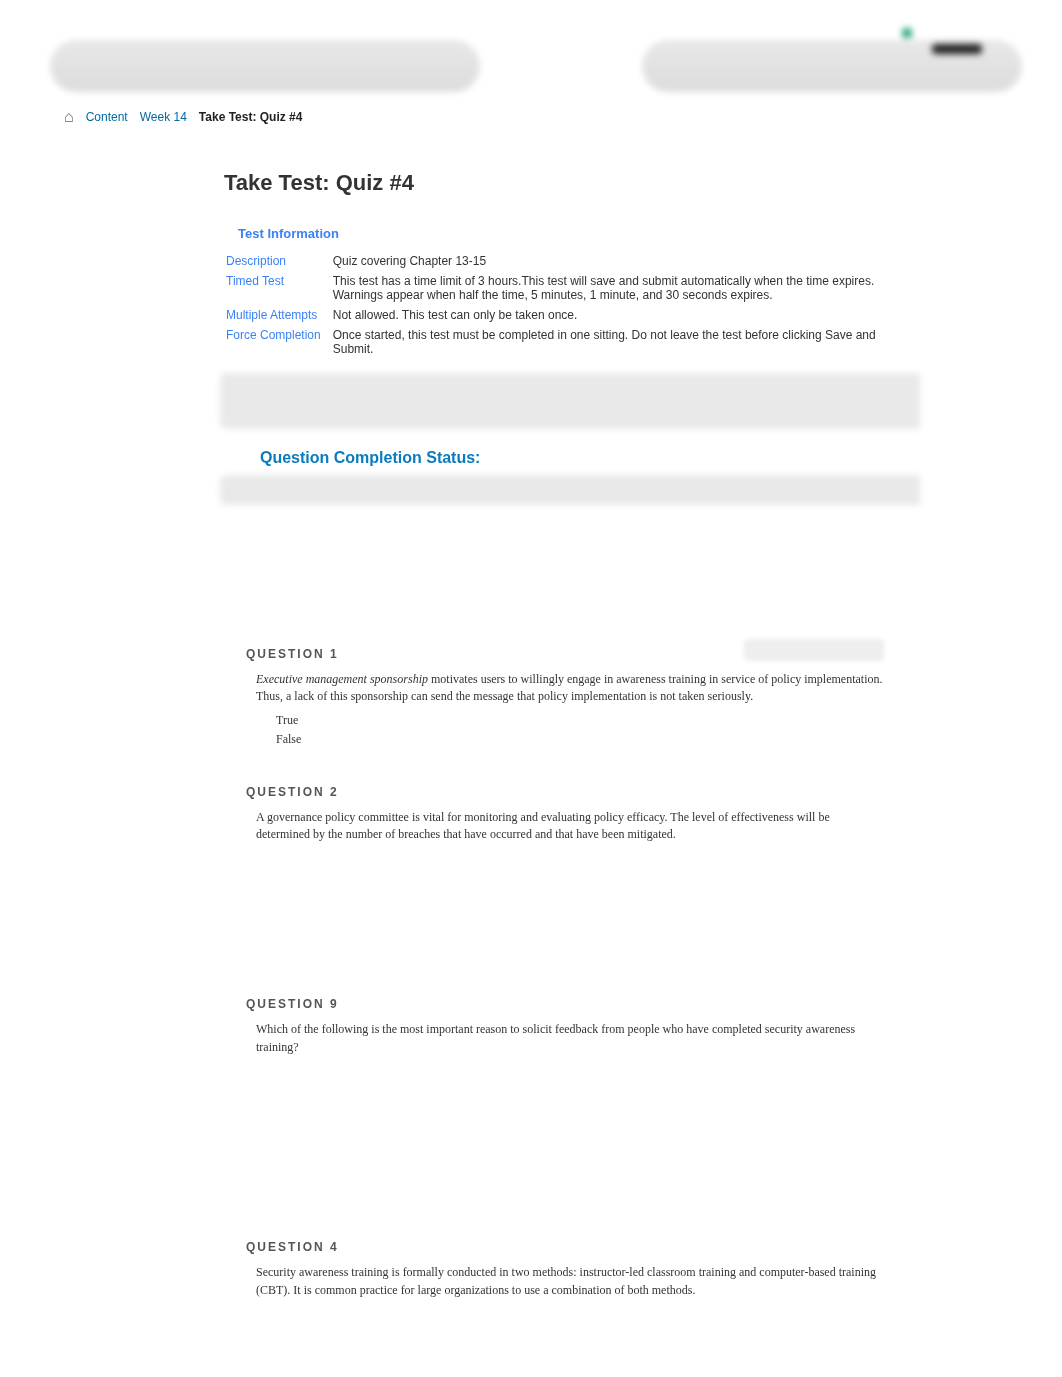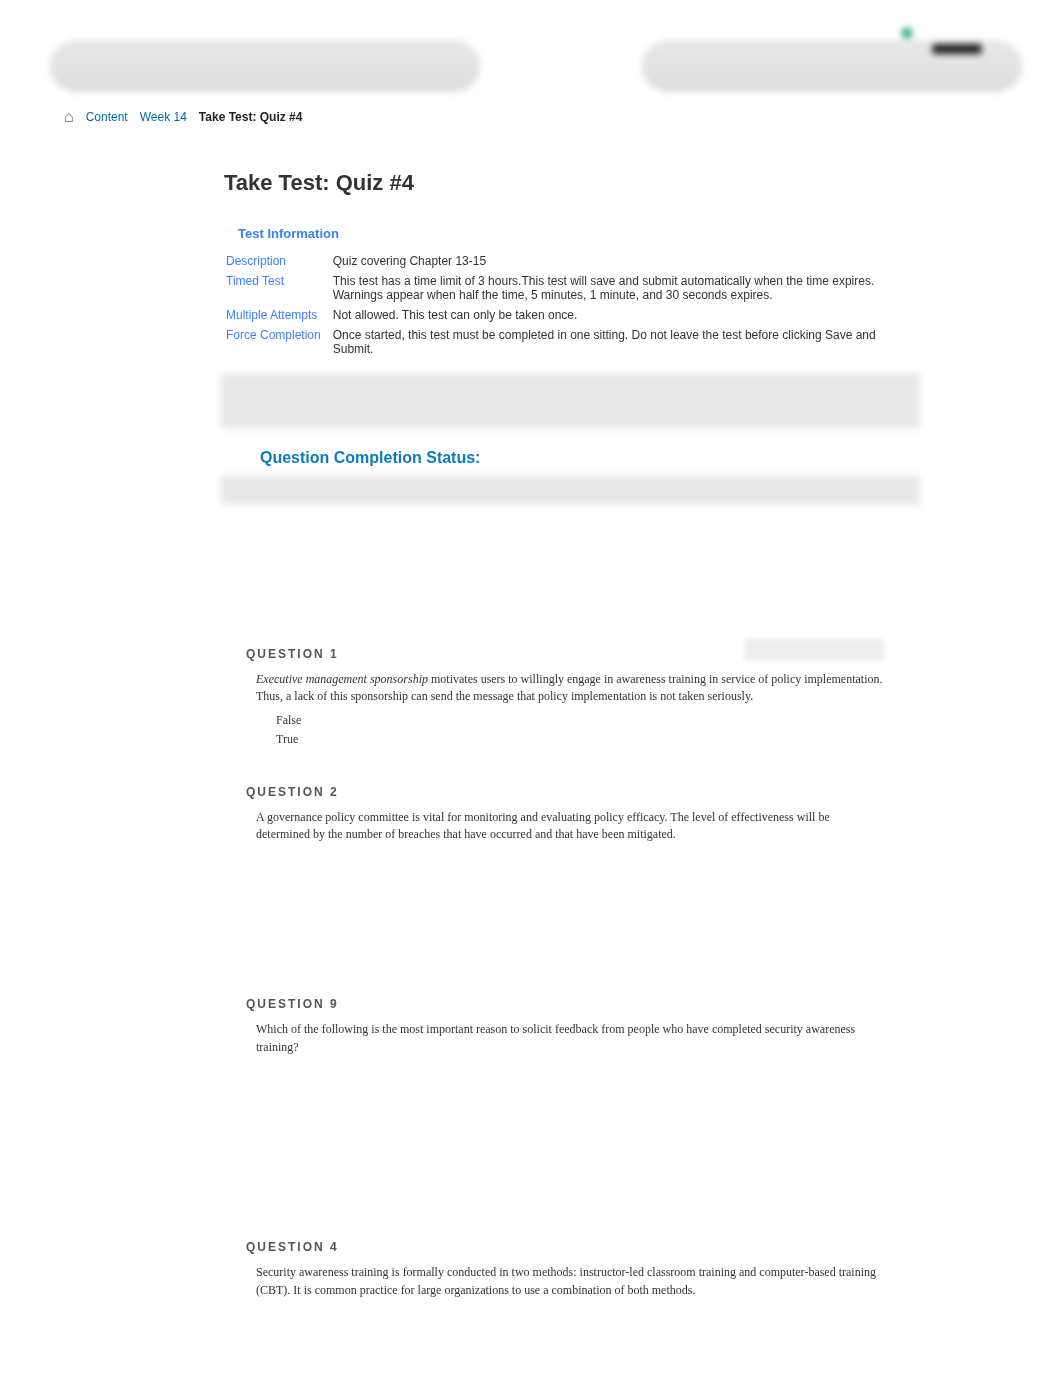--- a/index.html
+++ b/index.html
@@ -89,22 +89,22 @@
   <div style="height:110px"></div>
 
   <div class="question">
     <div class="q-head">
       <div class="q-num">QUESTION 1</div>
       <div class="q-points"></div>
     </div>
     <div class="q-body">
       <span class="italic">Executive management sponsorship</span><span> motivates users to willingly engage in awareness training in service of policy implementation. Thus, a lack of this sponsorship can send the message that policy implementation is not taken seriously.</span>
       <div class="options">
+        <div>True</div>
         <div>False</div>
-        <div>True</div>
       </div>
     </div>
   </div>
 
   <div class="question">
     <div class="q-head">
       <div class="q-num">QUESTION 2</div>
     </div>
     <div class="q-body">A governance policy committee is vital for monitoring and evaluating policy efficacy. The level of effectiveness will be determined by the number of breaches that have occurred and that have been mitigated.</div>
   </div>

